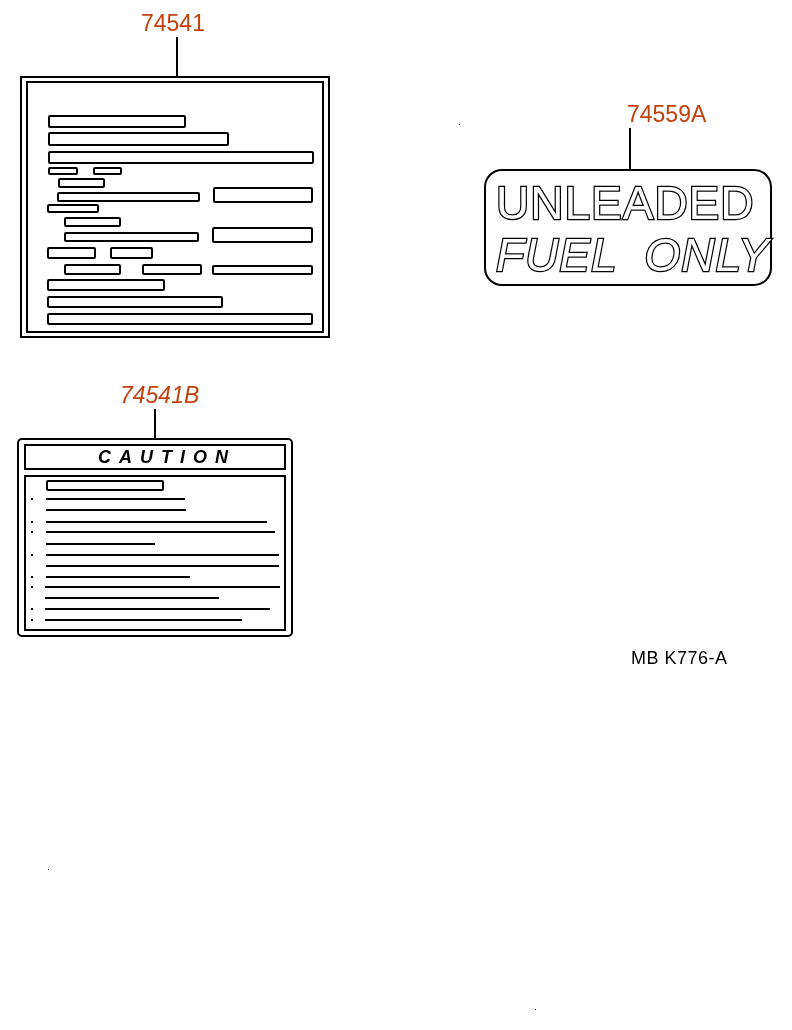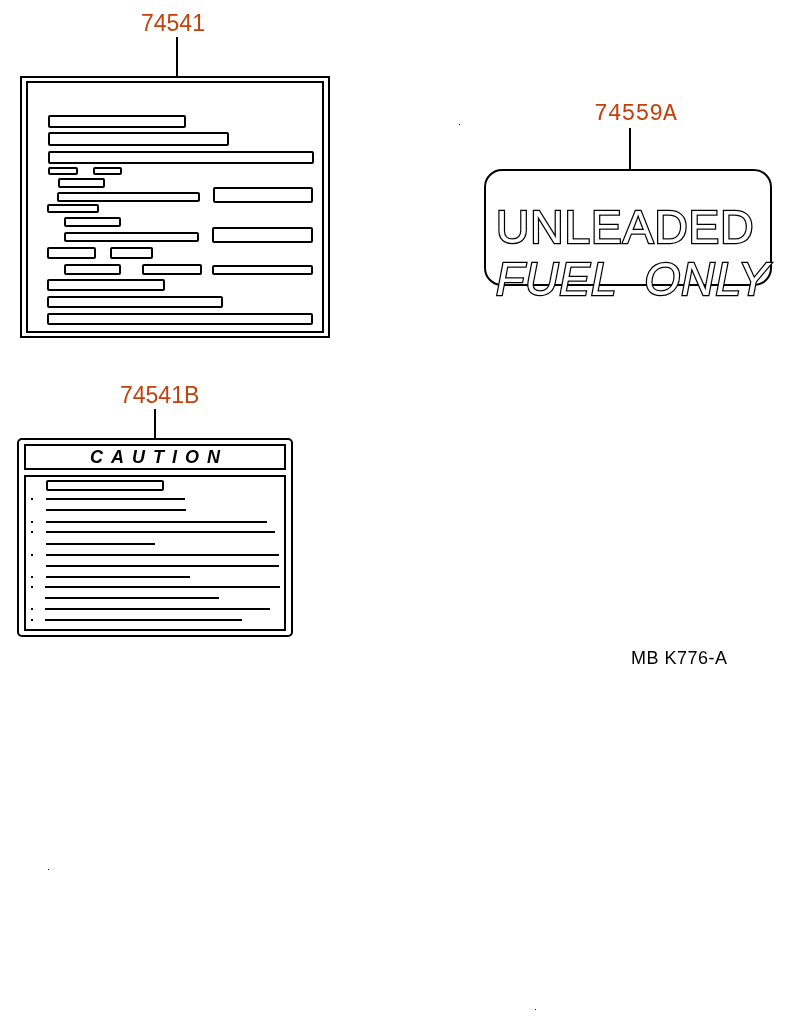--- a/index.html
+++ b/index.html
@@ -5,21 +5,21 @@
   html, body { margin:0; padding:0; background:#ffffff; }
   body { width:792px; height:1030px; position:relative; overflow:hidden; font-family:"Liberation Sans", sans-serif; color:#000; }
   .part-no { position:absolute; font-family:"Liberation Sans", sans-serif; font-size:23px; font-weight:normal; letter-spacing:0px; color:#c2410c; line-height:1; }
   .leader { position:absolute; width:2px; background:#000; }
   .outer { position:absolute; border:2px solid #000; box-sizing:border-box; }
   .inner { position:absolute; border:2px solid #000; box-sizing:border-box; }
   .bar { position:absolute; border:2px solid #000; box-sizing:border-box; border-radius:2px; background:#fff; }
   .line { position:absolute; height:2px; background:#000; }
   .dot { position:absolute; width:2px; height:2px; background:#000; }
   .caution-title { position:absolute; font-family:"Liberation Sans", sans-serif; font-style:italic; font-weight:bold; font-size:18px; letter-spacing:8px; text-align:center; line-height:1; }
-  .outline-text { position:absolute; font-family:"Liberation Sans", sans-serif; font-size:46px; color:#fff; -webkit-text-stroke:2.5px #000; paint-order:stroke fill; line-height:1; letter-spacing:1px;margin-top:24px; }
+  .outline-text { position:absolute; font-family:"Liberation Sans", sans-serif; font-size:46px; color:#fff; -webkit-text-stroke:2.5px #000; paint-order:stroke fill; line-height:1; letter-spacing:1px; }
   .footer-code { position:absolute; font-family:"Liberation Sans", sans-serif; font-size:18px; line-height:1; letter-spacing:0.5px; }
   .speck { position:absolute; width:1px; height:1px; background:#000; }
 </style>
 </head>
 <body>
 
 <div>
   <div class="part-no" style="left:141px; top:12px;">74541</div>
   <div class="leader" style="left:176px; top:37px; height:40px;"></div>
   <div class="outer" style="left:20px; top:76px; width:310px; height:262px;"></div>
@@ -50,33 +50,33 @@
     <div class="bar" style="left:142px; top:264px; width:60px; height:11px;"></div>
     <div class="bar" style="left:212px; top:265px; width:101px; height:10px;"></div>
 
     <div class="bar" style="left:47px; top:279px; width:118px; height:12px;"></div>
     <div class="bar" style="left:47px; top:296px; width:176px; height:12px;"></div>
     <div class="bar" style="left:47px; top:313px; width:266px; height:12px;"></div>
   </div>
 </div>
 
 <div>
-  <div class="part-no" style="left:594px; top:103px;font-family:Liberation Mono, monospace;">74559A</div>
+  <div class="part-no" style="left:627px; top:103px;">74559A</div>
   <div class="leader" style="left:629px; top:128px; height:42px;"></div>
   <div class="outer" style="left:484px; top:169px; width:288px; height:117px; border-radius:18px;"></div>
   <div class="outline-text" style="left:496px; top:180px;">UNLEADED</div>
   <div class="outline-text" style="left:496px; top:232px; word-spacing:14px;font-style:italic;">FUEL ONLY</div>
 </div>
 
 <div>
-  <div class="part-no" style="left:120px; top:384px;">74541B</div>
+  <div class="part-no" style="left:120px; top:384px;font-style:italic;">74541B</div>
   <div class="leader" style="left:154px; top:409px; height:30px;"></div>
   <div class="outer" style="left:17px; top:438px; width:276px; height:199px; border-radius:5px;"></div>
   <div class="inner" style="left:24px; top:444px; width:262px; height:26px;"></div>
-  <div class="caution-title" style="left:24px; top:448px; width:270px;">CAUTION</div>
+  <div class="caution-title" style="left:24px; top:448px; width:270px;padding-left:8px;">CAUTION</div>
   <div class="inner" style="left:24px; top:475px; width:262px; height:156px;"></div>
 
   <div>
     <div class="bar" style="left:46px; top:480px; width:118px; height:11px;"></div>
 
     <div class="dot" style="left:31px; top:498px;"></div>
     <div class="line" style="left:46px; top:498px; width:139px;"></div>
     <div class="line" style="left:46px; top:509px; width:140px;"></div>
 
     <div class="dot" style="left:31px; top:521px;"></div>

